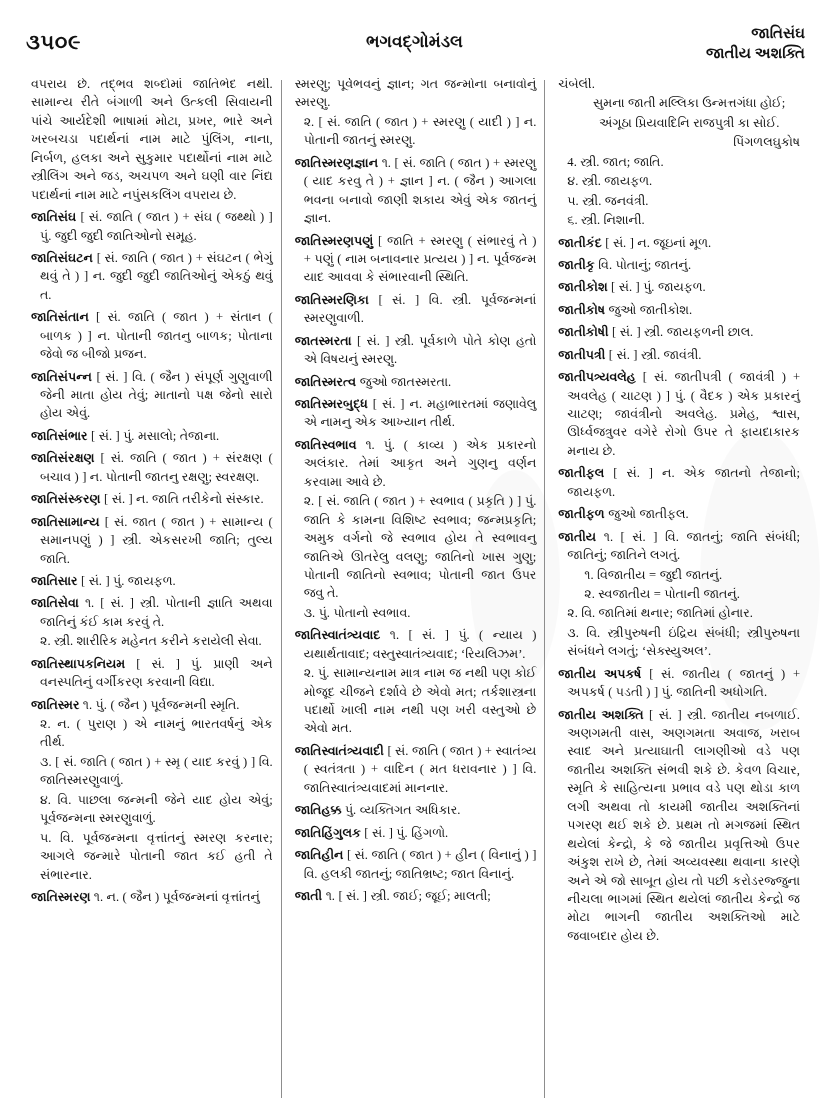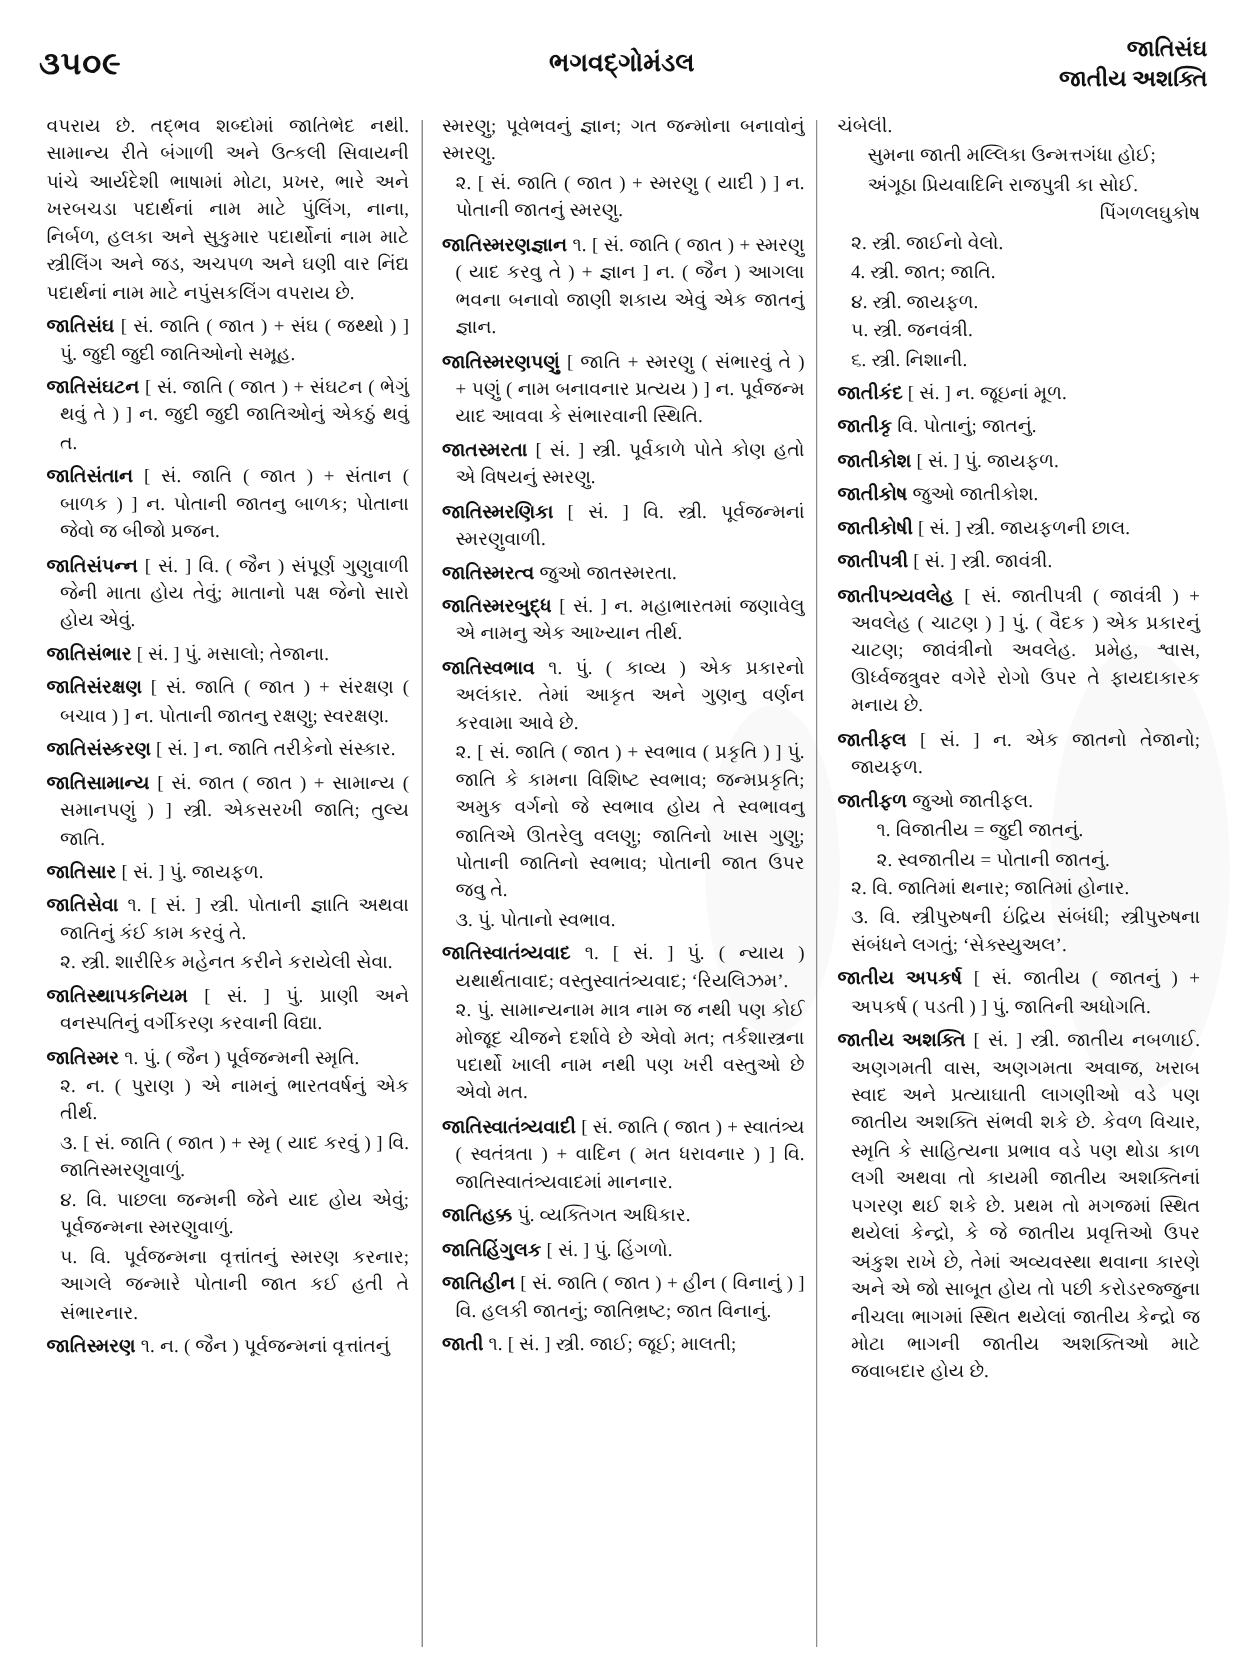--- a/index.html
+++ b/index.html
@@ -97,21 +97,21 @@
   }
   .entry.sense {
     padding-left: 9px;
     text-indent: 0;
     margin-top: -3px;
   }
   .entry.verse {
     padding-left: 20px;
     text-indent: 0;
     margin-top: -3px;
-    text-align: left;
+    text-align: center;
   }
   .entry.cite {
     text-align: right;
     padding-left: 0;
     text-indent: 0;
     margin-top: -3px;
   }
   .entry.sub {
     padding-left: 26px;
     text-indent: 0;
@@ -170,54 +170,54 @@
         <p class="entry sense"><span>૩. [ સં. જાતિ ( જાત ) + સ્મૃ ( યાદ કરવું ) ] વિ. જાતિસ્મરણુવાળું.</span></p>
         <p class="entry sense"><span>૪. વિ. પાછલા જન્મની જેને યાદ હોય એવું; પૂર્વજન્મના સ્મરણુવાળું.</span></p>
         <p class="entry sense"><span>૫. વિ. પૂર્વજન્મના વૃત્તાંતનું સ્મરણ કરનાર; આગલે જન્મારે પોતાની જાત કઈ હતી તે સંભારનાર.</span></p>
         <p class="entry"><span class="hw">જાતિસ્મરણ</span><span> ૧. ન. ( જૈન ) પૂર્વજન્મનાં વૃત્તાંતનું</span></p>
       </div>
     <div class="col rule-right" id="col1">
         <p class="entry flow"><span>સ્મરણુ; પૂર્વભવનું જ્ઞાન; ગત જન્મોના બનાવોનું સ્મરણુ.</span></p>
         <p class="entry sense"><span>૨. [ સં. જાતિ ( જાત ) + સ્મરણુ ( યાદી ) ] ન. પોતાની જાતનું સ્મરણુ.</span></p>
         <p class="entry"><span class="hw">જાતિસ્મરણજ્ઞાન</span><span> ૧. [ સં. જાતિ ( જાત ) + સ્મરણુ ( યાદ કરવુ તે ) + જ્ઞાન ] ન. ( જૈન ) આગલા ભવના બનાવો જાણી શકાય એવું એક જાતનું જ્ઞાન.</span></p>
         <p class="entry"><span class="hw">જાતિસ્મરણપણું</span><span> [ જાતિ + સ્મરણુ ( સંભારવું તે ) + પણું ( નામ બનાવનાર પ્રત્યય ) ] ન. પૂર્વજન્મ યાદ આવવા કે સંભારવાની સ્થિતિ.</span></p>
+        <p class="entry"><span class="hw">જાતિસ્મરણિકા</span><span> [ સં. ] વિ. સ્ત્રી. પૂર્વજન્મનાં સ્મરણુવાળી.</span></p>
         <p class="entry"><span class="hw">જાતસ્મરતા</span><span> [ સં. ] સ્ત્રી. પૂર્વકાળે પોતે કોણ હતો એ વિષયનું સ્મરણુ.</span></p>
-        <p class="entry"><span class="hw">જાતિસ્મરણિકા</span><span> [ સં. ] વિ. સ્ત્રી. પૂર્વજન્મનાં સ્મરણુવાળી.</span></p>
         <p class="entry"><span class="hw">જાતિસ્મરત્વ</span><span> જુઓ જાતસ્મરતા.</span></p>
         <p class="entry"><span class="hw">જાતિસ્મરબુદ્ધ</span><span> [ સં. ] ન. મહાભારતમાં જણાવેલુ એ નામનુ એક આખ્યાન તીર્થ.</span></p>
         <p class="entry"><span class="hw">જાતિસ્વભાવ</span><span> ૧. પું. ( કાવ્ય ) એક પ્રકારનો અલંકાર. તેમાં આકૃત અને ગુણનુ વર્ણન કરવામા આવે છે.</span></p>
         <p class="entry sense"><span>૨. [ સં. જાતિ ( જાત ) + સ્વભાવ ( પ્રકૃતિ ) ] પું. જાતિ કે કામના વિશિષ્ટ સ્વભાવ; જન્મપ્રકૃતિ; અમુક વર્ગનો જે સ્વભાવ હોય તે સ્વભાવનુ જાતિએ ઊતરેલુ વલણુ; જાતિનો ખાસ ગુણુ; પોતાની જાતિનો સ્વભાવ; પોતાની જાત ઉપર જવુ તે.</span></p>
         <p class="entry sense"><span>૩. પું. પોતાનો સ્વભાવ.</span></p>
         <p class="entry"><span class="hw">જાતિસ્વાતંત્ર્યવાદ</span><span> ૧. [ સં. ] પું. ( ન્યાય ) યથાર્થતાવાદ; વસ્તુસ્વાતંત્ર્યવાદ; ‘રિયલિઝમ’.</span></p>
         <p class="entry sense"><span>૨. પું. સામાન્યનામ માત્ર નામ જ નથી પણ કોઈ મોજૂદ ચીજને દર્શાવે છે એવો મત; તર્કશાસ્ત્રના પદાર્થો ખાલી નામ નથી પણ ખરી વસ્તુઓ છે એવો મત.</span></p>
         <p class="entry"><span class="hw">જાતિસ્વાતંત્ર્યવાદી</span><span> [ સં. જાતિ ( જાત ) + સ્વાતંત્ર્ય ( સ્વતંત્રતા ) + વાદિન ( મત ધરાવનાર ) ] વિ. જાતિસ્વાતંત્ર્યવાદમાં માનનાર.</span></p>
         <p class="entry"><span class="hw">જાતિહક્ક</span><span> પું. વ્યક્તિગત અધિકાર.</span></p>
         <p class="entry"><span class="hw">જાતિહિંગુલક</span><span> [ સં. ] પું. હિંગળો.</span></p>
         <p class="entry"><span class="hw">જાતિહીન</span><span> [ સં. જાતિ ( જાત ) + હીન ( વિનાનું ) ] વિ. હલકી જાતનું; જાતિભ્રષ્ટ; જાત વિનાનું.</span></p>
         <p class="entry"><span class="hw">જાતી</span><span> ૧. [ સં. ] સ્ત્રી. જાઈ; જૂઈ; માલતી;</span></p>
       </div>
     <div class="col" id="col2">
         <p class="entry flow"><span>ચંબેલી.</span></p>
         <p class="entry verse"><span>સુમના જાતી મલ્લિકા ઉન્મત્તગંધા હોઈ;</span></p>
         <p class="entry verse"><span>અંગૂઠા પ્રિયવાદિનિ રાજપુત્રી કા સોઈ.</span></p>
         <p class="entry cite"><span>પિંગળલઘુકોષ</span></p>
-        <p class="entry sense"><span>૨. સ્ત્રી. જાઈનો વેલો.</span></p>
         <p class="entry sense"><span>4. સ્ત્રી. જાત; જાતિ.</span></p>
         <p class="entry sense"><span>૪. સ્ત્રી. જાયફળ.</span></p>
         <p class="entry sense"><span>૫. સ્ત્રી. જનવંત્રી.</span></p>
         <p class="entry sense"><span>૬. સ્ત્રી. નિશાની.</span></p>
         <p class="entry"><span class="hw">જાતીકંદ</span><span> [ સં. ] ન. જૂઇનાં મૂળ.</span></p>
         <p class="entry"><span class="hw">જાતીકૃ</span><span> વિ. પોતાનું; જાતનું.</span></p>
         <p class="entry"><span class="hw">જાતીકોશ</span><span> [ સં. ] પું. જાયફળ.</span></p>
         <p class="entry"><span class="hw">જાતીકોષ</span><span> જુઓ જાતીકોશ.</span></p>
         <p class="entry"><span class="hw">જાતીકોષી</span><span> [ સં. ] સ્ત્રી. જાયફળની છાલ.</span></p>
         <p class="entry"><span class="hw">જાતીપત્રી</span><span> [ સં. ] સ્ત્રી. જાવંત્રી.</span></p>
         <p class="entry"><span class="hw">જાતીપત્ર્યવલેહ</span><span> [ સં. જાતીપત્રી ( જાવંત્રી ) + અવલેહ ( ચાટણ ) ] પું. ( વૈદક ) એક પ્રકારનું ચાટણ; જાવંત્રીનો અવલેહ. પ્રમેહ, શ્વાસ, ઊર્ધ્વજત્રુવર વગેરે રોગો ઉપર તે ફાયદાકારક મનાય છે.</span></p>
         <p class="entry"><span class="hw">જાતીફલ</span><span> [ સં. ] ન. એક જાતનો તેજાનો; જાયફળ.</span></p>
         <p class="entry"><span class="hw">જાતીફળ</span><span> જુઓ જાતીફલ.</span></p>
+        <p class="entry"><span class="hw">જાતીય</span><span> ૧. [ સં. ] વિ. જાતનું; જાતિ સંબંધી; જાતિનું; જાતિને લગતું.</span></p>
         <p class="entry sub"><span>૧. વિજાતીય = જુદી જાતનું.</span></p>
         <p class="entry sub"><span>૨. સ્વજાતીય = પોતાની જાતનું.</span></p>
         <p class="entry sense"><span>૨. વિ. જાતિમાં થનાર; જાતિમાં હોનાર.</span></p>
         <p class="entry sense"><span>૩. વિ. સ્ત્રીપુરુષની ઇંદ્રિય સંબંધી; સ્ત્રીપુરુષના સંબંધને લગતું; ‘સેક્સ્યુઅલ’.</span></p>
         <p class="entry"><span class="hw">જાતીય અપકર્ષ</span><span> [ સં. જાતીય ( જાતનું ) + અપકર્ષ ( પડતી ) ] પું. જાતિની અધોગતિ.</span></p>
         <p class="entry"><span class="hw">જાતીય અશક્તિ</span><span> [ સં. ] સ્ત્રી. જાતીય નબળાઈ. અણગમતી વાસ, અણગમતા અવાજ, ખરાબ સ્વાદ અને પ્રત્યાઘાતી લાગણીઓ વડે પણ જાતીય અશક્તિ સંભવી શકે છે. કેવળ વિચાર, સ્મૃતિ કે સાહિત્યના પ્રભાવ વડે પણ થોડા કાળ લગી અથવા તો કાયમી જાતીય અશક્તિનાં પગરણ થઈ શકે છે. પ્રથમ તો મગજમાં સ્થિત થયેલાં કેન્દ્રો, કે જે જાતીય પ્રવૃત્તિઓ ઉપર અંકુશ રાખે છે, તેમાં અવ્યવસ્થા થવાના કારણે અને એ જો સાબૂત હોય તો પછી કરોડરજ્જુના નીચલા ભાગમાં સ્થિત થયેલાં જાતીય કેન્દ્રો જ મોટા ભાગની જાતીય અશક્તિઓ માટે જવાબદાર હોય છે.</span></p>
       </div>
   </div>
 
 </div>

